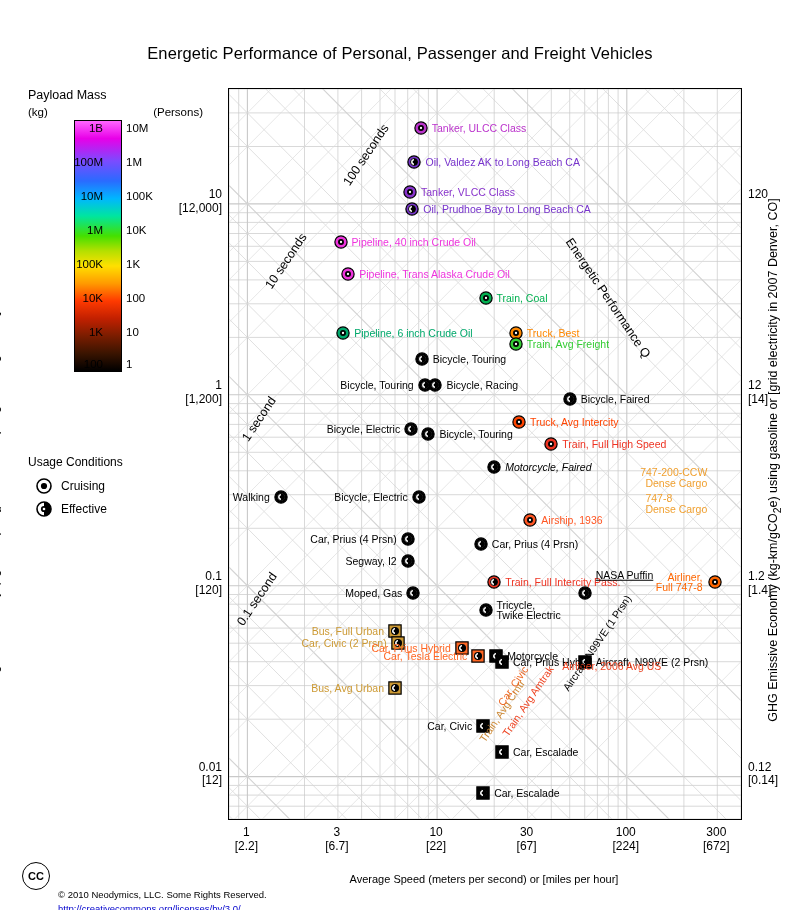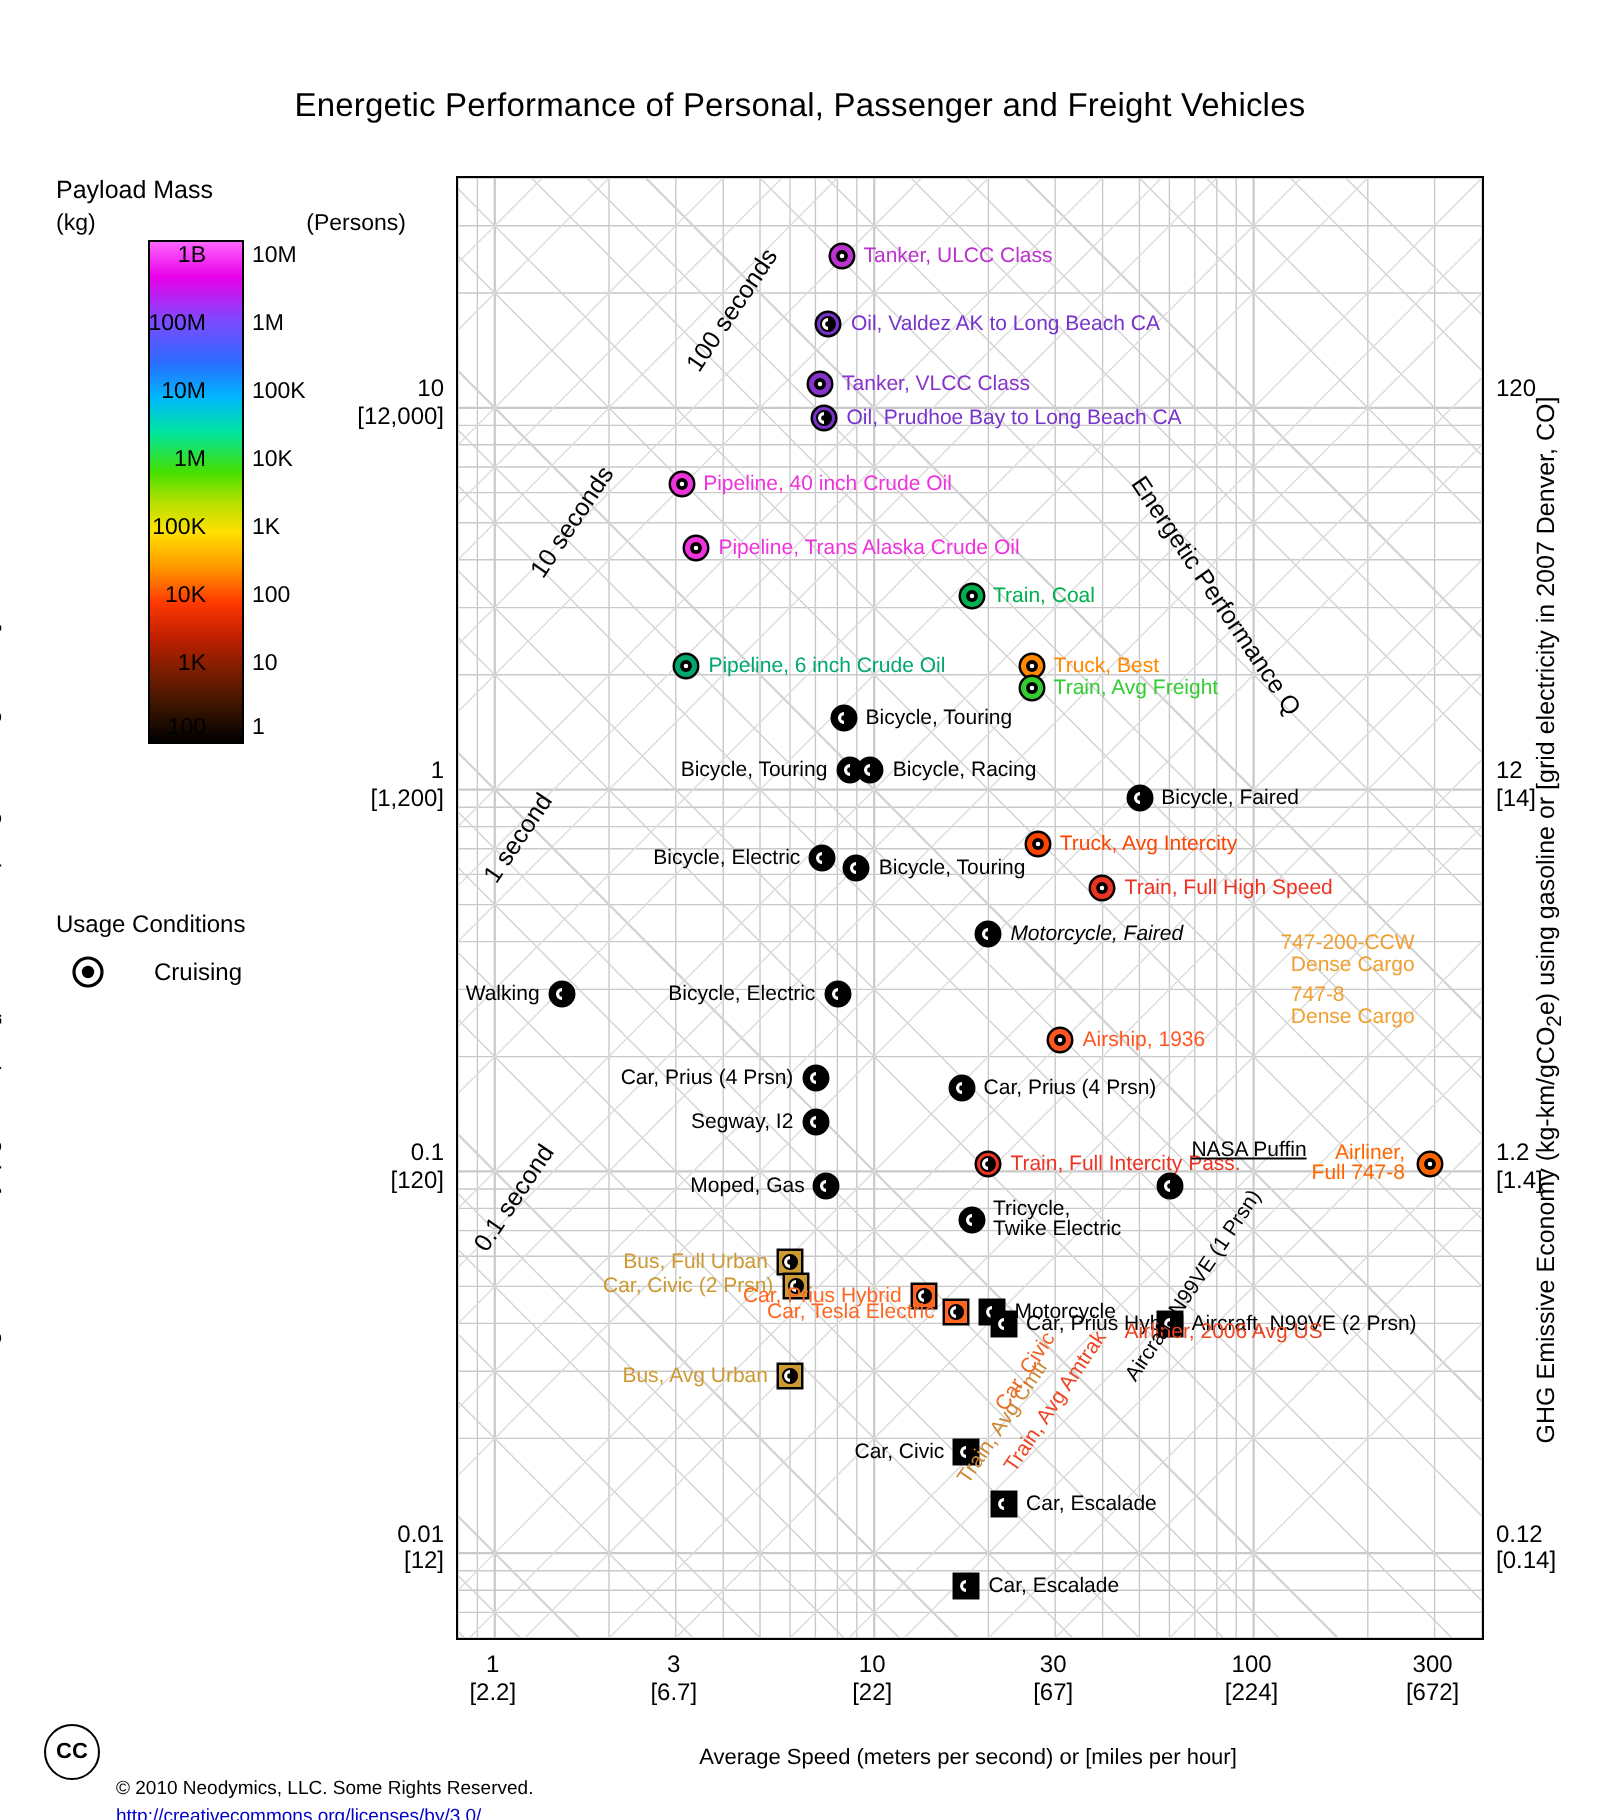--- a/index.html
+++ b/index.html
@@ -54,21 +54,21 @@
   .barwrap{position:relative;width:175px;height:250px;margin-top:2px;}
   .colbar{position:absolute;left:46px;top:0;width:46px;height:250px;border:1px solid #000;
     background:linear-gradient(to bottom,#ff66ff 0%,#e800e8 7%,#7b4bff 16%,#2a6bff 24%,
       #00b6ff 31%,#00e5a0 38%,#44e000 46%,#b4e000 52%,#ffe000 58%,#ff9a00 65%,
       #ff3a00 72%,#c22000 79%,#7a1d00 86%,#3a1400 93%,#000000 100%);}
   .tickL{position:absolute;right:100px;font-size:11.5px;transform:translateY(-50%);text-align:right;}
   .tickR{position:absolute;left:98px;font-size:11.5px;transform:translateY(-50%);}
   
   #usage{position:absolute;left:28px;top:455px;width:190px;font-size:12px;}
   #usage .ut{margin-bottom:9px;}
-  #usage .row{display:flex;align-items:center;gap:25px;margin:7px 0 7px 8px;}
+  #usage .row{display:flex;align-items:center;gap:9px;margin:7px 0 7px 8px;}
   
   #wasteful{position:absolute;left:248px;top:742px;width:100px;height:70px;}
   #wasteful .wtxt{position:absolute;left:6px;top:26px;font-size:11.5px;
     transform:rotate(-33deg);transform-origin:0 0;letter-spacing:.5px;}
   
   #footer{position:absolute;left:22px;top:862px;display:flex;align-items:flex-start;gap:8px;}
   #ccbadge{width:26px;height:26px;border-radius:50%;border:1.6px solid #000;
     display:flex;align-items:center;justify-content:center;font-size:11px;font-weight:bold;}
   #footer .ftxt{font-size:9.5px;line-height:1.45;margin-top:26px;}
   #footer .lnk{color:#0000cc;text-decoration:underline;}
@@ -108,20 +108,29 @@
 </div>
 
 <div id="usage">
   <div class="ut">Usage Conditions</div>
   <div class="row">
     <svg width="16" height="16" viewBox="0 0 16 16">
       <circle cx="8" cy="8" r="7" fill="#fff" stroke="#000" stroke-width="1.6"></circle>
       <circle cx="8" cy="8" r="3.1" fill="#000"></circle>
     </svg>
     <span>Cruising</span>
+  </div>
+  <div class="row">
+    <svg width="16" height="16" viewBox="0 0 16 16">
+      <circle cx="8" cy="8" r="7" fill="#fff" stroke="#000" stroke-width="1.6"></circle>
+      <path d="M8 1 A7 7 0 0 1 8 15 Z" fill="#000"></path>
+      <circle cx="8" cy="8" r="3.1" fill="#000"></circle>
+      <circle cx="8" cy="8" r="1.3" fill="#fff"></circle>
+    </svg>
+    <span>Effective</span>
   </div>
 </div>
 
 <div id="wasteful">
   <svg width="100" height="70" viewBox="0 0 100 70">
     <path d="M74 2 L96 2 L20 62 L30 68 L2 68 L2 40 L10 50 Z" fill="none" stroke="#000" stroke-width="1.6"></path>
   </svg>
   <div class="wtxt">WASTEFUL</div>
 </div>
 

